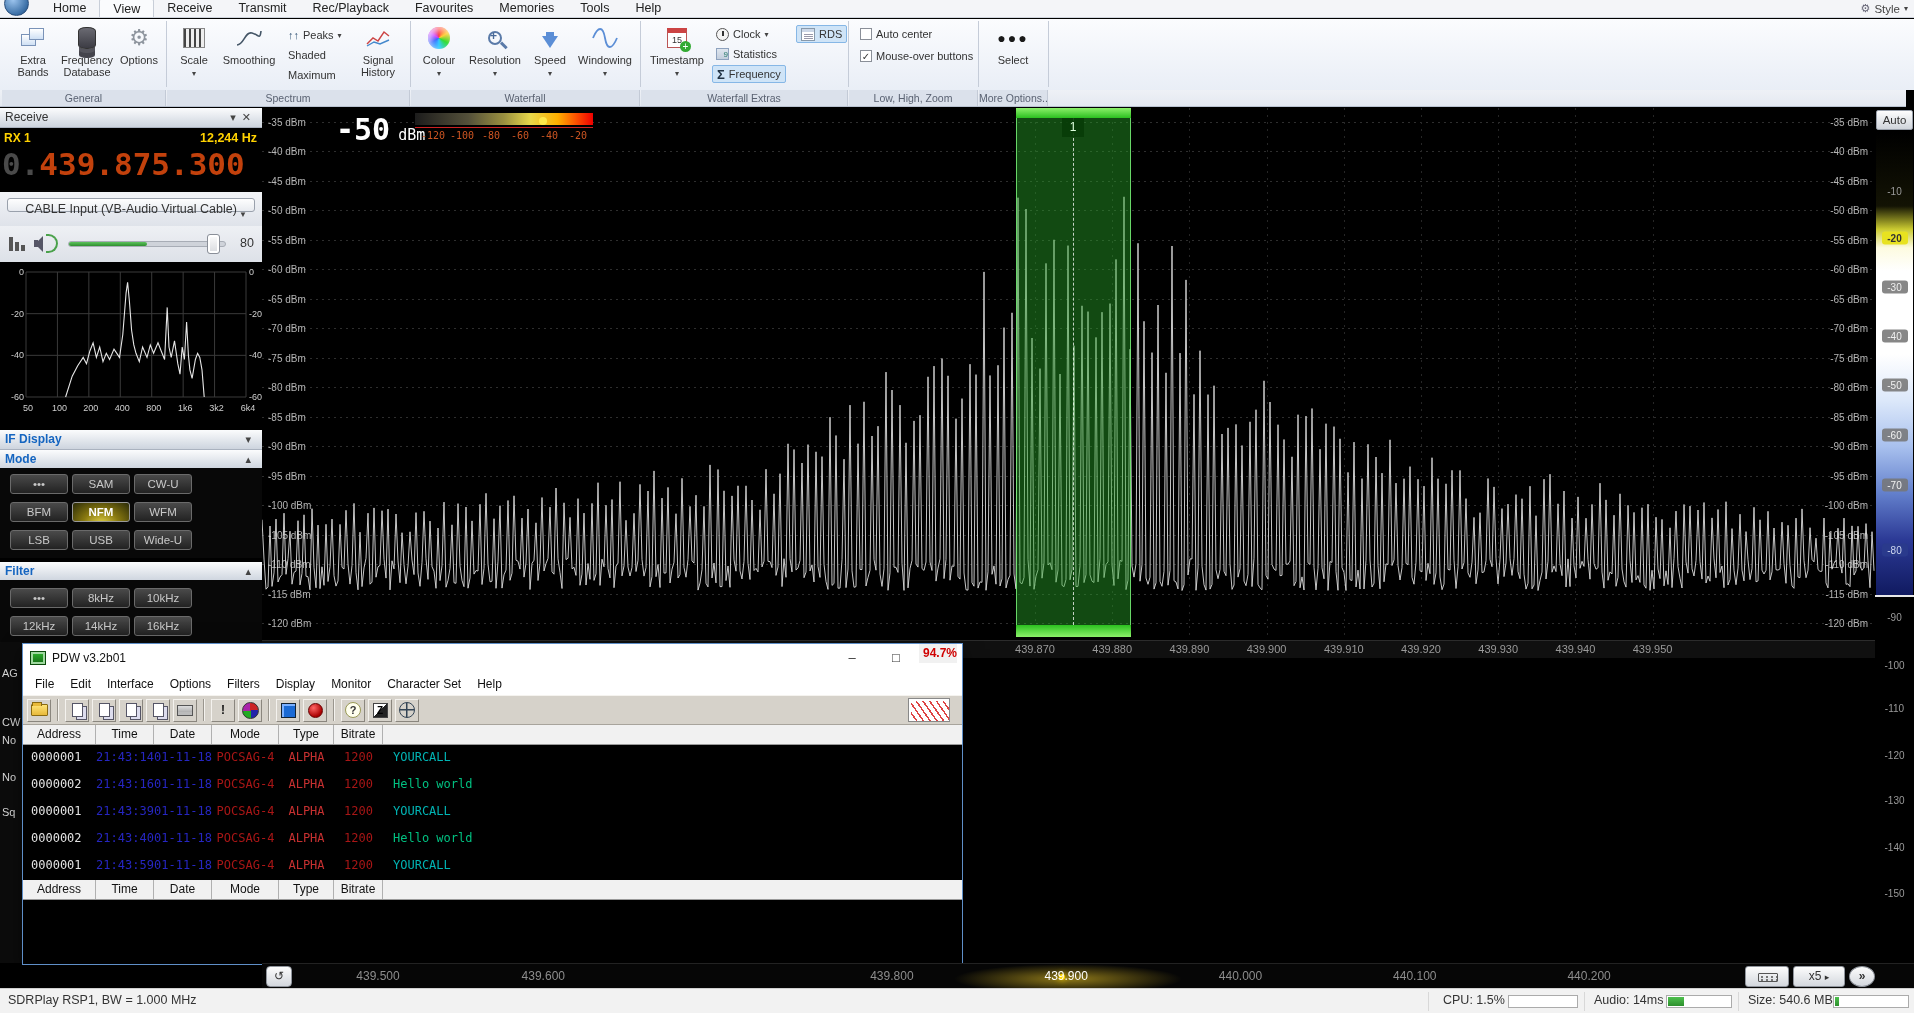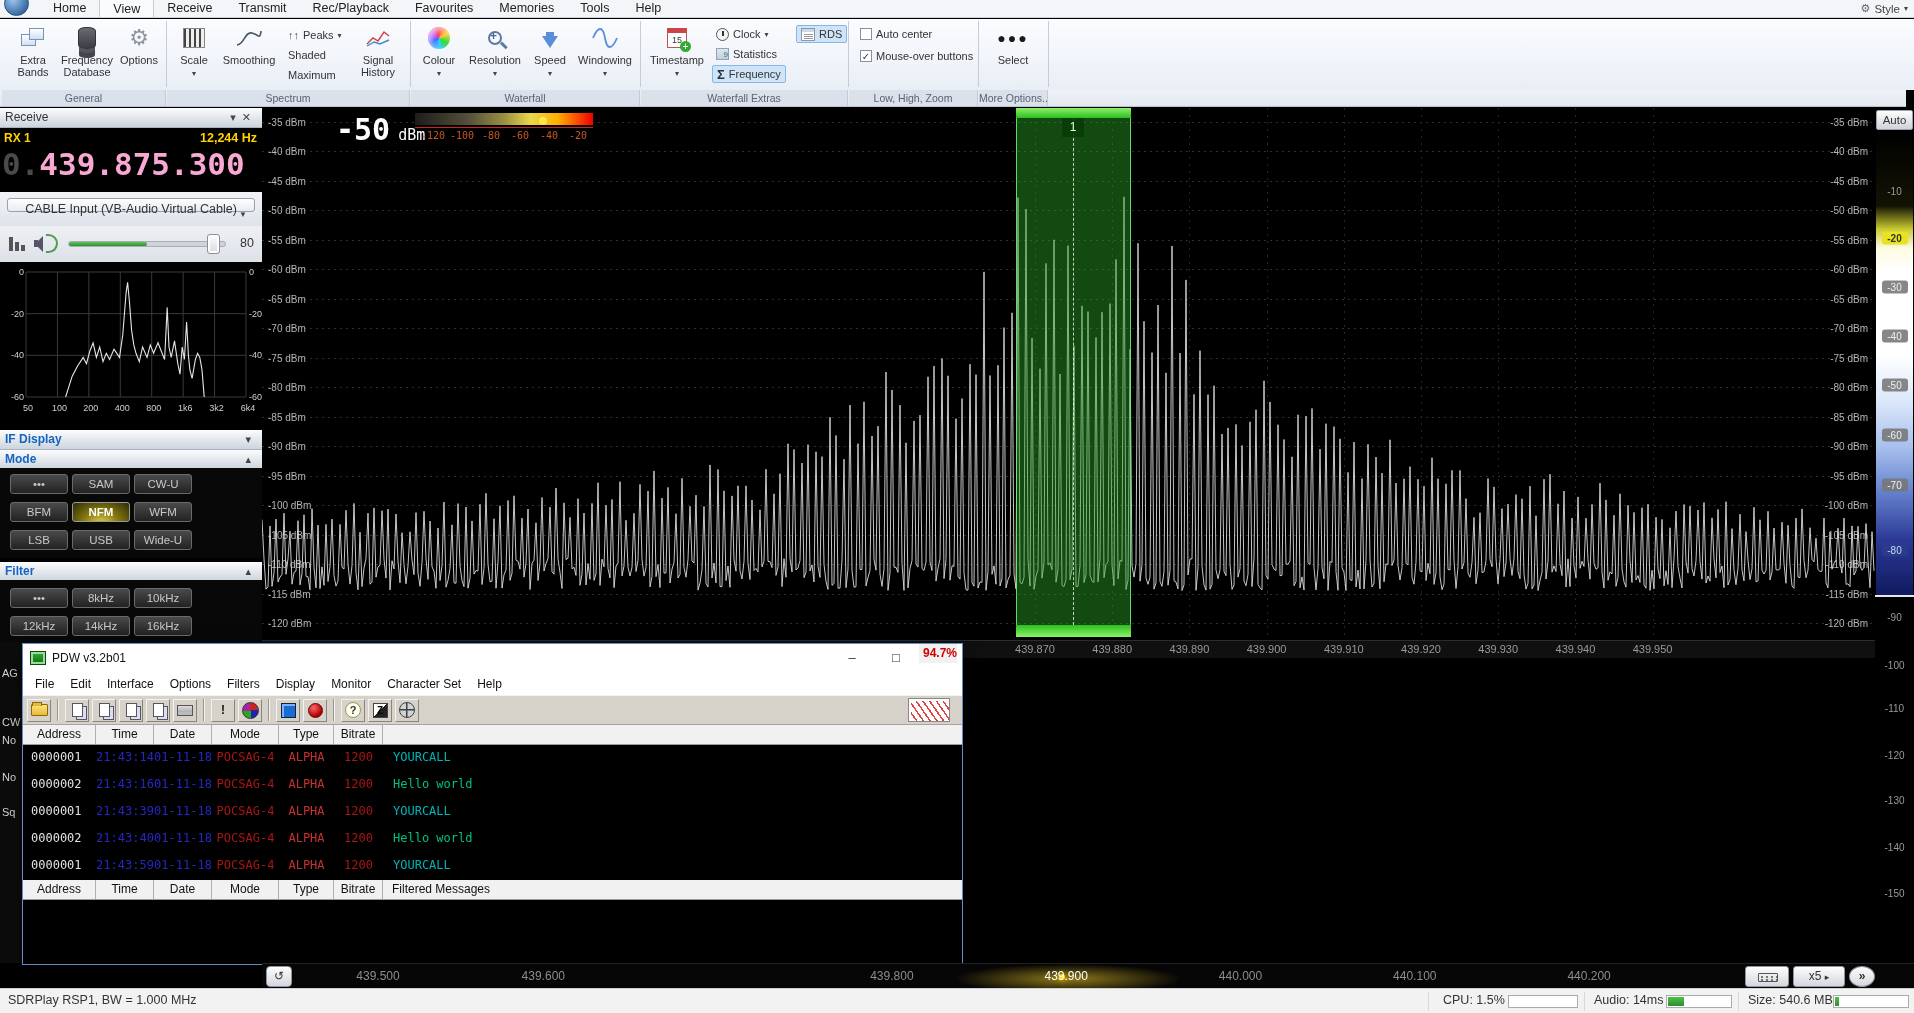--- a/index.html
+++ b/index.html
@@ -48,21 +48,21 @@
 .ic-dots{letter-spacing:2px;font-size:14px;color:#1a1a1a;font-weight:bold}
 
 
 .shead{left:0;width:262px;height:20px;background:linear-gradient(#fbfcfd,#cdd4de);border-bottom:1px solid #aab2bf;color:#333;font-size:12px;line-height:19px;padding-left:5px;z-index:5}
 .shead .hicons{position:absolute;right:5px;top:0;color:#444;font-size:11px;letter-spacing:6px}
 .bluehead{color:#1565c0;font-weight:bold}
 #freqdisp{left:0;top:128px;width:262px;height:64px;background:#000;z-index:5}
 #rxlabel{left:4px;top:3px;color:#ffd200;font-size:12px;font-weight:bold}
 #offset{right:5px;top:3px;color:#ffd200;font-size:12.5px;font-weight:bold}
 #bigfreq{left:2px;top:18px;width:258px;font-size:31px;font-weight:bold;letter-spacing:0;white-space:nowrap}
-#bigfreq .dim{color:#4a4a4a}#bigfreq .lit{color:#f9a8d4}
+#bigfreq .dim{color:#4a4a4a}#bigfreq .lit{color:#c2410c}
 #devrow{left:0;top:192px;width:262px;height:34px;background:linear-gradient(#f2f4f7,#dfe3ea);z-index:5}
 #devsel{position:absolute;left:7px;top:6px;width:248px;height:14px;background:linear-gradient(#fefefe,#e8ebf0);border:1px solid #9aa1ac;border-radius:3px;font-size:12.5px;color:#333;text-align:center;line-height:20px}
 #devsel .darr{position:absolute;right:7px;top:6px}
 #volrow{left:0;top:226px;width:262px;height:36px;background:linear-gradient(#eef0f4,#dde1e8);z-index:5}
 .eqbars{position:absolute;left:9px;top:11px;width:18px;height:14px;background:
  linear-gradient(#555,#555) 0 100%/4px 14px no-repeat,
  linear-gradient(#555,#555) 6px 100%/4px 9px no-repeat,
  linear-gradient(#555,#555) 12px 100%/4px 6px no-repeat}
 .spk{position:absolute;left:34px;top:10px;width:10px;height:16px}
 .spk::before{content:"";position:absolute;left:0;top:4px;width:4px;height:7px;background:#556}
@@ -727,18 +727,17 @@
           <div class="cmsg" style="color: rgb(0, 180, 180);">YOURCALL</div>
         </div>
       </div>
     <div class="pdwhdr" style="top:236px" id="pdwhdr2">
         <div class="c" style="width: 73px;">Address</div>
         <div class="c" style="width: 58px;">Time</div>
         <div class="c" style="width: 58px;">Date</div>
         <div class="c" style="width: 67px;">Mode</div>
         <div class="c" style="width: 55px;">Type</div>
         <div class="c" style="width: 49px;">Bitrate</div>
-        <div class="cm">Filtered Messages</div>
       </div>
     <div id="pdwblack"></div>
   </div>
 
 </div>
 
 </body></html>

